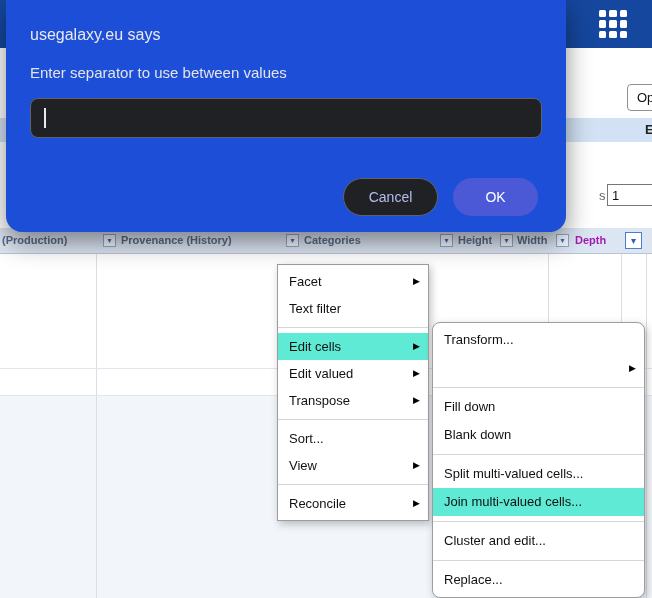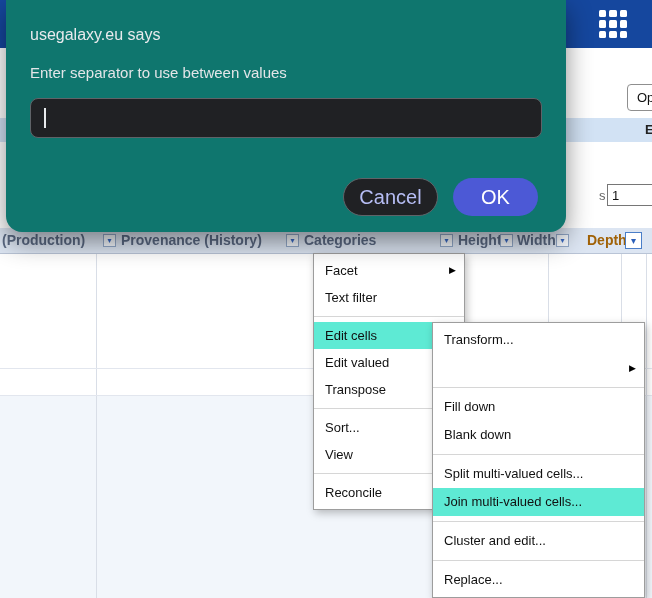--- a/index.html
+++ b/index.html
@@ -18,54 +18,54 @@
             padding:0 0 0 9px;font-family:inherit;z-index:2;cursor:pointer;}
   .band{position:absolute;left:0;top:118px;width:652px;height:24px;background:#d2e2f4;z-index:1;}
   .band-letter{position:absolute;left:645px;top:4px;font-size:13px;font-weight:bold;color:#222;}
   .rows-letter{position:absolute;left:599px;top:188px;font-size:13px;color:#666;z-index:2;}
   .page-size{position:absolute;left:607px;top:184px;width:50px;height:22px;border:1px solid #767676;
              font-size:13px;padding:0 4px;font-family:inherit;z-index:2;box-sizing:border-box;background:#fff;color:#111;}
 
   
   .thead{position:absolute;left:0;top:228px;width:652px;height:25px;background:#dce5f2;
          border-bottom:1px solid #b9c4d6;z-index:2;}
-  .col-label{position:absolute;top:0;height:25px;line-height:25px;font-size:14px;font-weight:bold;
+  .col-label{position:absolute;top:0;height:25px;line-height:25px;font-size:11px;font-weight:bold;
              color:#5b6a84;white-space:nowrap;}
-  .col-label.active{color:#a16207;margin-left:12px;}
+  .col-label.active{color:#a21caf;}
   .dd{position:absolute;top:6px;width:13px;height:13px;background:#f4f8fd;border:1px solid #93a9c9;
       font-size:8px;line-height:12px;text-align:center;color:#3b6cc7;cursor:pointer;box-sizing:border-box;}
   .dd.big{top:4px;width:17px;height:17px;border:1px solid #4a7ec8;color:#2c5fb8;font-size:10px;
           line-height:15px;background:#fff;}
 
   
   .rowband{position:absolute;left:0;top:396px;width:652px;height:202px;background:#f2f6fb;z-index:0;}
   .vline{position:absolute;top:253px;width:1px;height:345px;background:#d9dee7;z-index:1;}
   .hline{position:absolute;left:0;width:652px;height:1px;background:#e2e6ee;z-index:1;}
 
   
   .menu{position:absolute;background:#fff;border:1px solid #9d9d9d;box-shadow:2px 3px 8px rgba(0,0,0,.25);
         z-index:10;padding:3px 0;box-sizing:border-box;}
-  .menu.main{left:277px;top:253px;width:152px;margin-left:36px;}
-  .menu.sub{left:432px;top:322px;width:213px;}
+  .menu.main{left:277px;top:264px;width:152px;}
+  .menu.sub{left:432px;top:322px;width:213px;border-radius:8px;}
   .mi{position:relative;height:27px;line-height:27px;padding:0 11px;font-size:13px;color:#111;
       cursor:pointer;white-space:nowrap;}
   .menu.sub .mi{height:28px;line-height:28px;}
   .mi.hl{background:#5eead4;}
   .arr{position:absolute;right:8px;top:0;font-size:9px;color:#000;}
   .msep{height:1px;background:#d6d6d6;margin:5px 0;}
 
   
-  .dialog{position:absolute;left:6px;top:0;width:560px;height:232px;background:#0f766e;
+  .dialog{position:absolute;left:6px;top:0;width:560px;height:232px;background:#1d4ed8;
           border-radius:0 0 16px 16px;z-index:30;box-shadow:0 10px 26px rgba(0,0,0,.45);}
   .dlg-title{position:absolute;left:24px;top:26px;font-size:16px;font-weight:500;color:#e8eaed;}
   .dlg-msg{position:absolute;left:24px;top:64px;font-size:15px;font-weight:400;color:#e3e5e8;}
   .dlg-input{position:absolute;left:24px;top:98px;width:512px;height:40px;background:#202124;
              border:1px solid #5f6368;border-radius:8px;box-sizing:border-box;cursor:text;}
   .caret{position:absolute;left:13px;top:9px;width:2px;height:20px;background:#e8eaed;}
-  .dlg-btn{position:absolute;top:178px;height:38px;border-radius:19px;font-size:20px;font-weight:500;
+  .dlg-btn{position:absolute;top:178px;height:38px;border-radius:19px;font-size:14px;font-weight:500;
            font-family:inherit;cursor:pointer;text-align:center;}
   .dlg-btn.cancel{left:337px;width:95px;background:#202124;border:1px solid #5f6368;color:#b6bdf4;}
   .dlg-btn.ok{left:447px;width:85px;background:#4c59d6;border:none;color:#ffffff;}
 </style>
 </head>
 <body>
 
 <div class="canvas">
 
   <div class="masthead">

